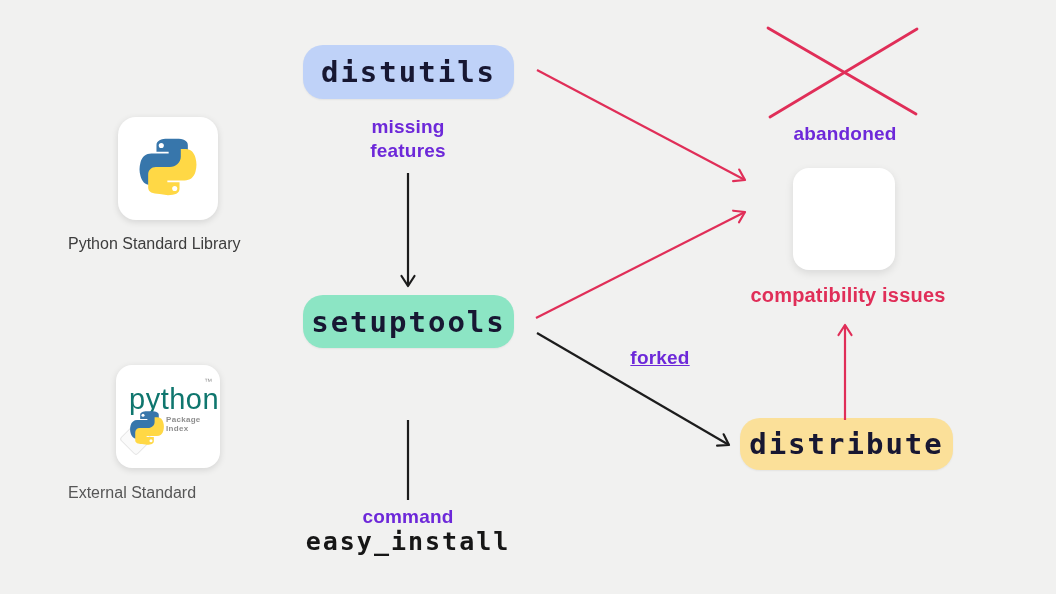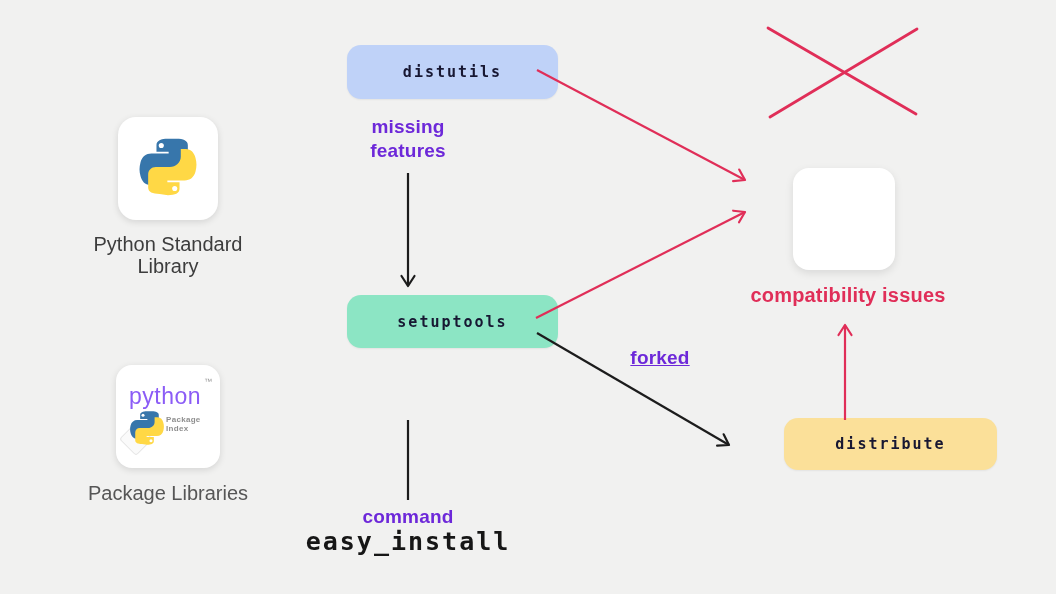--- a/index.html
+++ b/index.html
@@ -12,28 +12,27 @@
     overflow: hidden;
   }
   .preline { white-space: pre-line; }
 
   
   .node {
     position: absolute;
     display: flex;
     align-items: center;
     justify-content: center;
-    border-radius: 14px;
+    border-radius: 20px;
     font-family: "DejaVu Sans Mono", monospace;
     font-weight: bold;
-    font-size: 15px;
+    font-size: 29px;
     letter-spacing: 2px;
     color: #171732;
     box-shadow: 0 1px 2px rgba(0,0,0,0.06);
-    margin-left: 44px;
   }
   .node-distutils  { left:303px; top:45px;  width:211px; height:54px; background: var(--distutils-bg, #bfd2f8); }
   .node-distutils2 { left:740px; top:45px;  width:210px; height:53px; background: var(--distutils2-bg, #ccc0f3); }
   .node-setuptools { left:303px; top:295px; width:211px; height:53px; background: var(--setuptools-bg, #8ce5c4); }
   .node-distribute { left:740px; top:418px; width:213px; height:52px; background: var(--distribute-bg, #fbe099); text-align: center; }
 
   
   .lbl {
     position: absolute;
     text-align: center;
@@ -58,30 +57,30 @@
 
   
   .card {
     position:absolute; background:#ffffff; border-radius:18px;
     box-shadow: 0 2px 7px rgba(0,0,0,0.12);
   }
   .card-python { left:118px; top:117px; width:100px; height:103px;
     display:flex; align-items:center; justify-content:center; }
   .card-pypi   { left:116px; top:365px; width:104px; height:103px; border-radius:16px; }
   .card-label {
-    position:absolute; text-align:center; font-weight:500;
-    font-size:20px; line-height:22px; color:#3d3d3d;
+    position:absolute; font-weight:500;
+    font-size:16px; line-height:22px; color:#3d3d3d;
   }
   .card-label-python { left:68px;  top:233px; width:200px; }
   .card-label-pypi   { left:68px;  top:482px; width:200px; color:#565656; }
 
   
   .pypi-word {
     position:absolute; left:13px; top:18px;
-    font-size:23px; color:#8b5cf6; letter-spacing:0.5px; font-weight:400;
+    font-size:29px; color:#0f766e; letter-spacing:0.5px; font-weight:400;
   }
   .pypi-tm { position:absolute; left:88px; top:12px; font-size:8px; color:#9a9a9a; }
   .pypi-sub {
     position:absolute; left:50px; top:50px;
     font-size:8px; line-height:9px; color:#8f8f8f; font-weight:bold; letter-spacing:0.3px;
   }
   .pypi-snakes { position:absolute; left:12px; top:44px; }
   .pypi-cube {
     position:absolute; left:8px; top:62px; width:22px; height:22px;
     background:#fafafa; border:1px solid #e4e4e4; transform:rotate(45deg);
@@ -124,30 +123,31 @@
     <span class="pypi-cube"></span>
     <span class="pypi-snakes">
       <svg width="38" height="38" viewBox="0 0 100 100">
         <path fill="#3776ab" d="M50 6 C39 6 32 9 32 16 v10 h19 v3 H24 c-8 0 -15 5 -17 14 -2 8 -2 13 0 21 2 8 7 14 15 14 h8 V66 c0 -9 8 -16 17 -16 h22 c7 0 12 -5 12 -12 V16 c0 -7 -7 -10 -18 -10 z"></path>
         <circle cx="39.5" cy="16.5" r="4" fill="#ffffff"></circle>
         <path fill="#ffd845" d="M50 94 C61 94 68 91 68 84 v-10 h-19 v-3 h27 c8 0 15 -5 17 -14 2 -8 2 -13 0 -21 -2 -8 -7 -14 -15 -14 h-8 v12 c0 9 -8 16 -17 16 H31 c-7 0 -12 5 -12 12 v20 c0 7 7 10 18 10 z"></path>
         <circle cx="60.5" cy="83.5" r="4" fill="#ffffff"></circle>
       </svg>
     </span>
   </div>
-  <div class="card-label card-label-pypi">Package Libraries</div>
+  <div class="card-label card-label-pypi">External Standard</div>
 
   <div class="node node-distutils">distutils</div>
   <div class="node node-setuptools">setuptools</div>
   <div class="node node-distribute">distribute</div>
 
   <div class="square-blank"></div>
 
   <div class="lbl lbl-missing preline">missing
 features</div>
+  <div class="lbl lbl-abandoned">abandoned</div>
   <div class="lbl lbl-forked">forked</div>
   <div class="lbl lbl-compat">compatibility issues</div>
   <div class="lbl lbl-command">command</div>
   <div class="easy-install">easy_install</div>
 
   <svg class="overlay" width="1056" height="594" viewBox="0 0 1056 594">
     <defs>
       <marker id="mBlack" markerWidth="20" markerHeight="20" viewBox="0 0 20 20" refX="15" refY="10" orient="auto" markerUnits="userSpaceOnUse">
         <path d="M5 3.5 L15 10 L5 16.5" fill="none" stroke="#1c1c1c" stroke-width="2.2" stroke-linecap="round" stroke-linejoin="round"></path>
       </marker>

